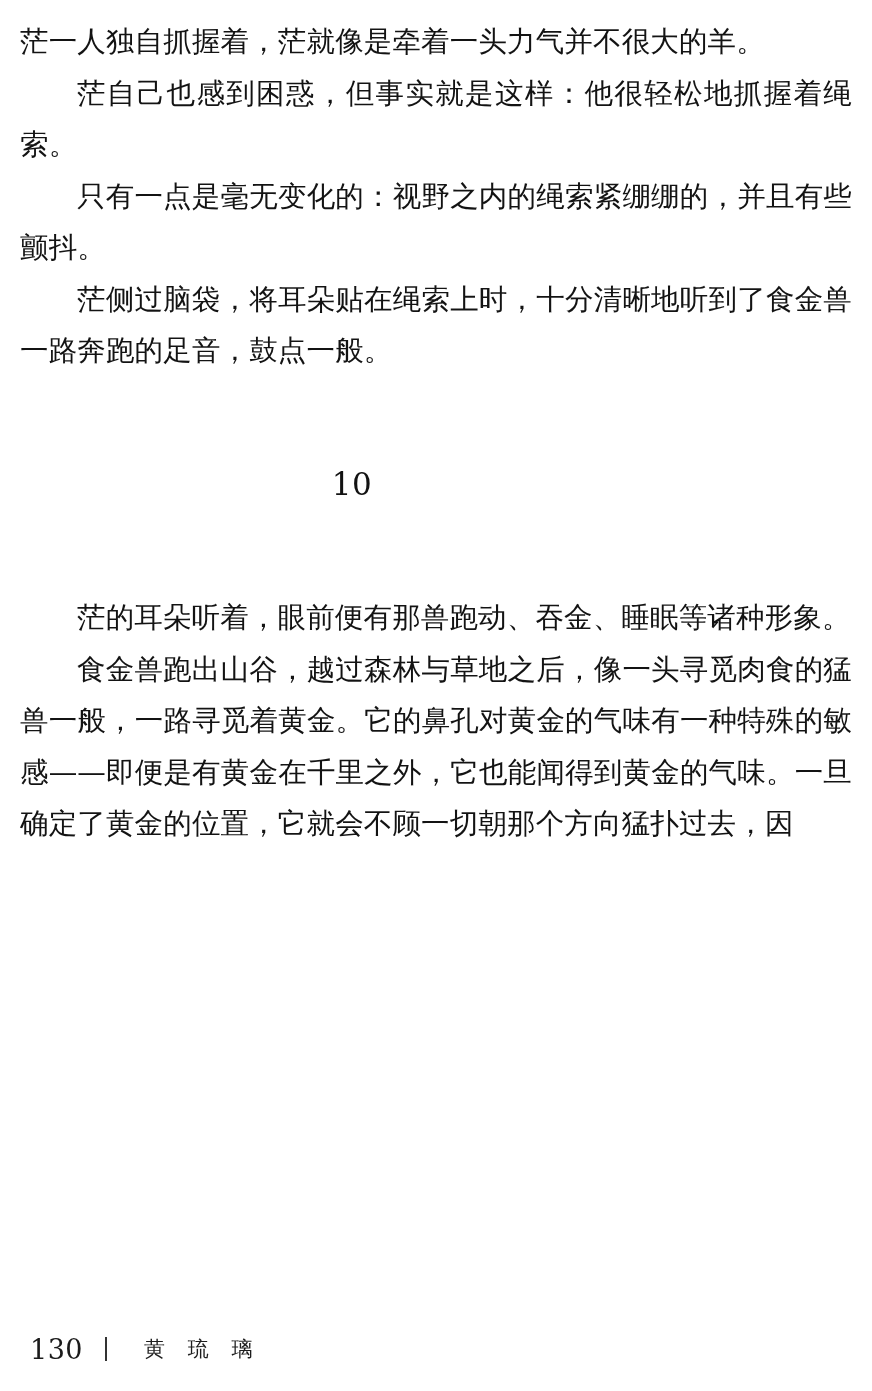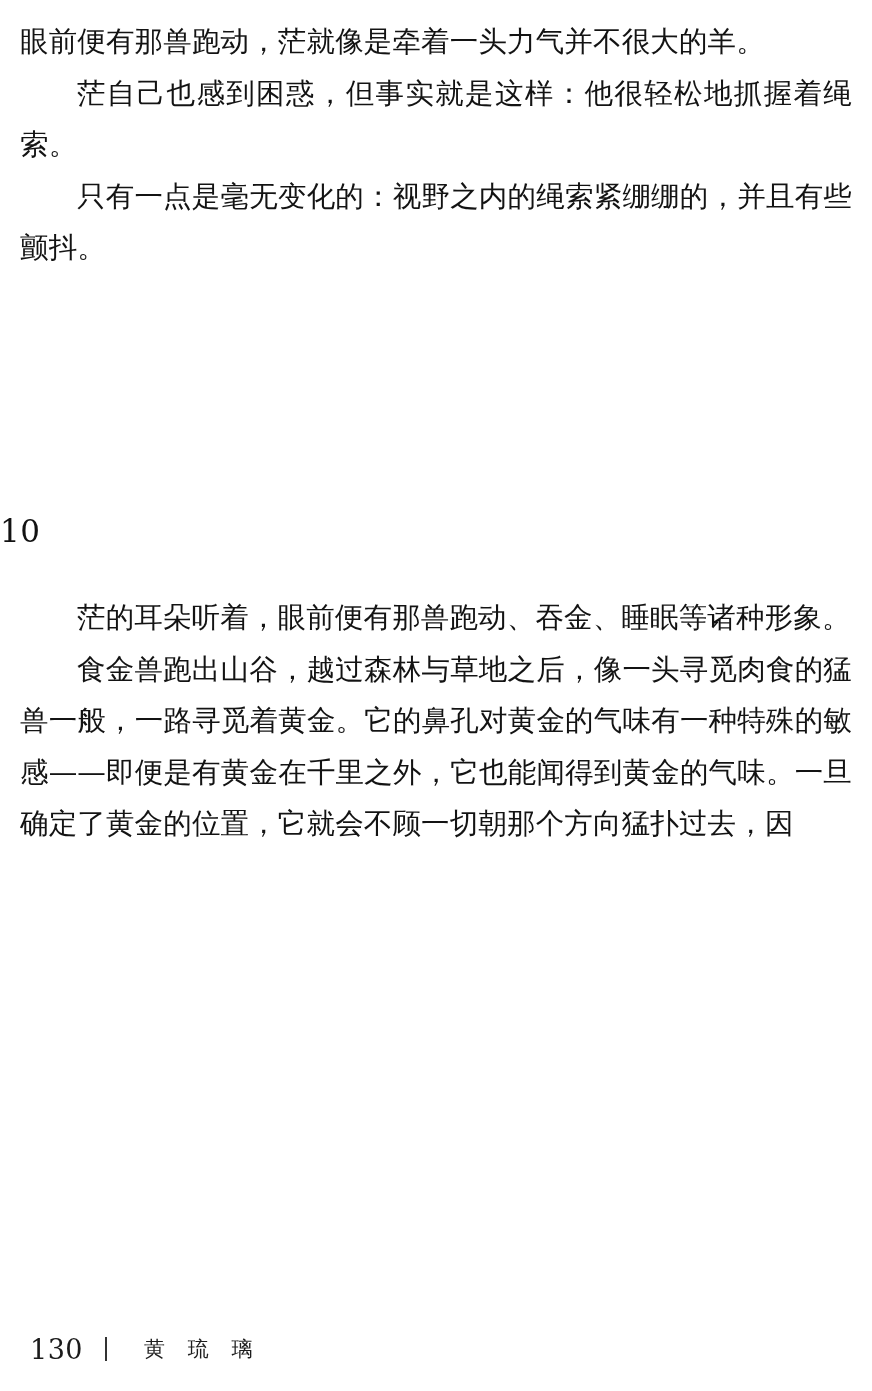--- a/index.html
+++ b/index.html
@@ -48,23 +48,23 @@
     -webkit-font-smoothing: antialiased;
   }
   p.para.indent {
     text-indent: 2em;
   }
 
   
   .section-break {
     position: absolute;
     left: 0;
-    top: 513px;
+    top: 466px;
     width: 704px;
-    text-align: left;
+    text-align: center;
   }
   .section-number {
     font-family: "DejaVu Serif", "Liberation Serif", serif;
     font-size: 31px;
     line-height: 36px;
     color: #121212;
     letter-spacing: 0.5px;
   }
 
   
@@ -104,23 +104,24 @@
     letter-spacing: 8px;
     margin-left: 19px;
   }
 </style>
 </head>
 <body>
 
 <div class="page">
 
   <div class="textblock">
-    <p class="para">眼前便有那兽跑动，茫就像是牵着一头力气并不很大的羊。</p>
+    <p class="para">茫一人独自抓握着，茫就像是牵着一头力气并不很大的羊。</p>
     <p class="para indent">茫自己也感到困惑，但事实就是这样：他很轻松地抓握着绳索。</p>
     <p class="para indent">只有一点是毫无变化的：视野之内的绳索紧绷绷的，并且有些颤抖。</p>
+    <p class="para indent">茫侧过脑袋，将耳朵贴在绳索上时，十分清晰地听到了食金兽一路奔跑的足音，鼓点一般。</p>
   </div>
 
   <div class="section-break">
     <span class="section-number">10</span>
   </div>
 
   <div class="textblock2">
     <p class="para indent">茫的耳朵听着，眼前便有那兽跑动、吞金、睡眠等诸种形象。</p>
     <p class="para indent">食金兽跑出山谷，越过森林与草地之后，像一头寻觅肉食的猛兽一般，一路寻觅着黄金。它的鼻孔对黄金的气味有一种特殊的敏感——即便是有黄金在千里之外，它也能闻得到黄金的气味。一旦确定了黄金的位置，它就会不顾一切朝那个方向猛扑过去，因</p>
   </div>

